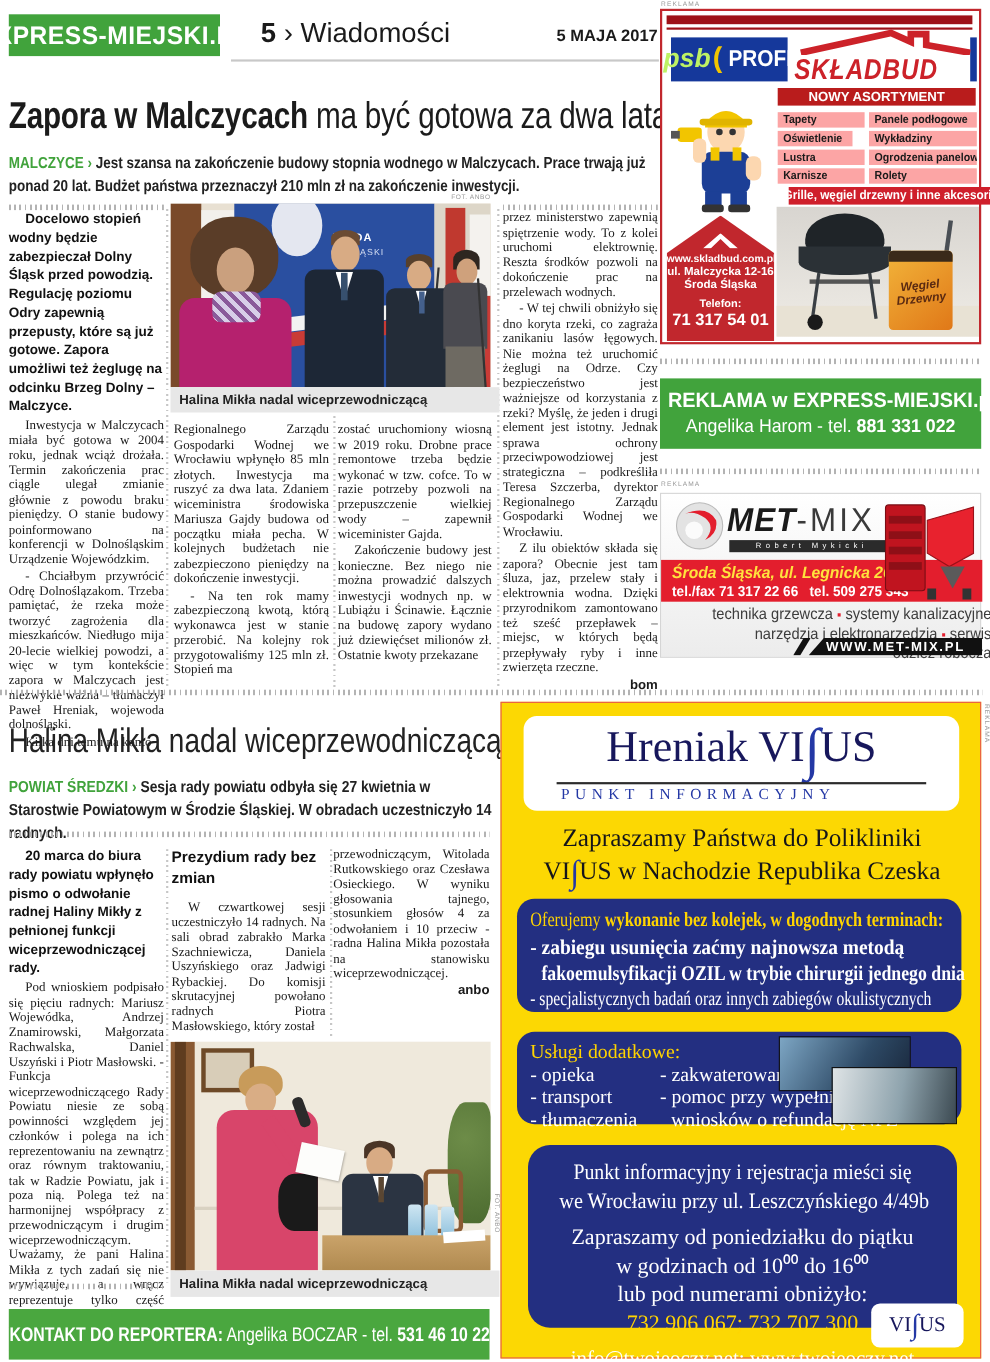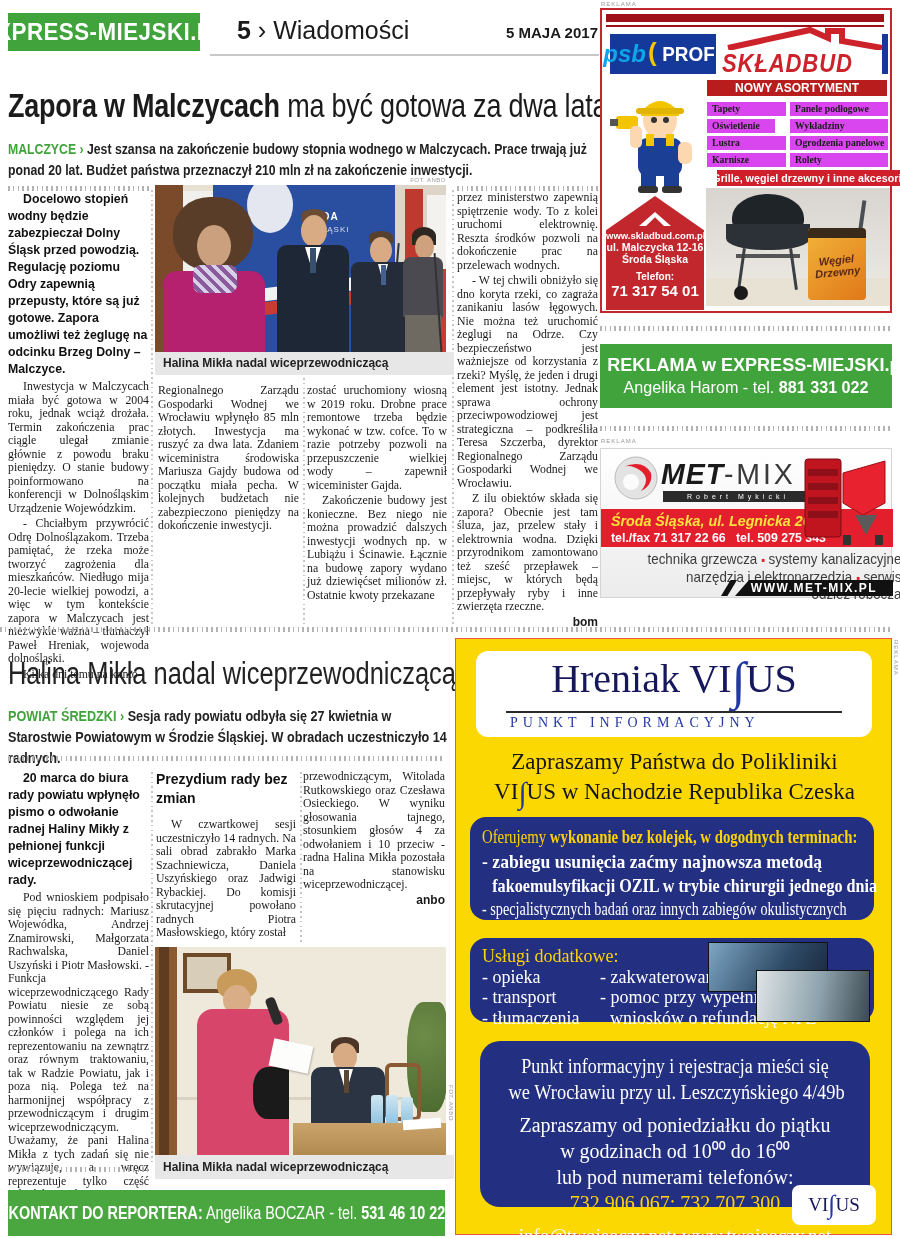--- a/index.html
+++ b/index.html
@@ -56,30 +56,30 @@
   .cbar{left:8px;top:1190px;width:437px;height:46px;background:#4aa73f;color:#fff;
         display:flex;align-items:center;justify-content:center;}
   .cbar .in{white-space:nowrap;font-size:18px;transform:scaleX(.8);}
   .cbar b{font-weight:bold;}
   
   .rlab{font-size:6px;color:#999;letter-spacing:1px;}
   .skb{left:600px;top:8px;width:292px;height:305px;background:#fff;border:2px solid #c1272d;box-sizing:border-box;}
   .skb .bar1{left:4px;top:4px;width:278px;height:8px;background:#9e1118;}
   .skb .bar2{left:4px;top:15px;width:278px;height:2px;background:#9e1118;}
   .psb{left:8px;top:24px;width:106px;height:40px;background:#15389b;display:flex;align-items:center;justify-content:center;gap:2px;}
-  .psb .p1{color:#0ea5e9;font-weight:bold;font-style:italic;font-size:24px;}
+  .psb .p1{color:#bef264;font-weight:bold;font-style:italic;font-size:24px;}
   .psb .p2{color:#f2c500;font-size:26px;font-weight:bold;margin-top:-4px;}
   .psb .p3{color:#fff;font-weight:bold;font-size:21px;transform:scaleX(.9);}
   .sliver{left:280px;top:24px;width:6px;height:40px;background:#15389b;}
   .skbrand{left:120px;top:38px;width:166px;color:#cc2229;font-weight:bold;font-style:italic;
            font-size:26px;letter-spacing:1px;transform:scaleX(.85);transform-origin:0 0;white-space:nowrap;}
   .nowy{left:105px;top:70px;width:180px;height:16px;background:#b91c1c;color:#fff;font-weight:bold;
         font-size:12px;display:flex;align-items:center;justify-content:center;}
-  .itm{height:14px;background:#d946ef;font-weight:bold;font-size:10.5px;line-height:14px;
-       padding-left:5px;overflow:hidden;box-sizing:border-box;font-family:Liberation Serif, serif;}
+  .itm{height:14px;background:#fca5a5;font-weight:bold;font-size:10.5px;line-height:14px;
+       padding-left:5px;overflow:hidden;box-sizing:border-box;}
   .itm span{display:inline-block;transform:scaleX(.92);transform-origin:0 50%;white-space:nowrap;}
   .grillban{left:115px;top:160px;width:185px;height:16px;background:#cf1f2b;color:#fff;font-weight:bold;
         font-size:11.5px;display:flex;align-items:center;justify-content:center;}
   .grillban span{transform:scaleX(.93);white-space:nowrap;}
   .house{left:4px;top:186px;width:98px;height:114px;background:#c1272d;
          clip-path:polygon(50% 0,100% 30%,100% 100%,0 100%,0 30%);color:#fff;text-align:center;}
   .house .chev{position:absolute;left:33px;top:16px;width:32px;height:14px;
          clip-path:polygon(0 100%,50% 0,100% 100%,78% 100%,50% 38%,22% 100%);background:#fff;}
   .house .site{margin-top:34px;font-weight:bold;font-size:9.5px;}
   .house .adr{font-weight:bold;font-size:10.5px;line-height:12px;}
@@ -163,20 +163,21 @@
   <div class="abs dotv" style="left:452px;top:190px;height:436px;"></div>
 
   <div class="abs col a1c1">
     <p class="intro">Docelowo stopień wodny będzie zabezpieczał Dolny Śląsk przed powodzią.  Regulację poziomu Odry zapewnią przepusty, które są już gotowe.  Zapora umożliwi też żeglugę na odcinku Brzeg Dolny – Malczyce.</p>
     <p>Inwestycja w Malczycach miała być gotowa w 2004 roku, jednak wciąż drożała. Termin zakończenia prac ciągle ulegał zmianie głównie z powodu braku pieniędzy. O stanie budowy poinformowano na konferencji w Dolnośląskim Urządzenie Wojewódzkim.</p>
     <p>- Chciałbym przywrócić Odrę Dolnoślązakom. Trzeba pamiętać, że rzeka może tworzyć zagrożenia dla mieszkańców. Niedługo mija 20-lecie wielkiej powodzi, a więc w tym kontekście zapora w Malczycach jest niezwykle ważna – tłumaczył Paweł Hreniak, wojewoda dolnośląski.</p>
     <p>Kilka dni temu na konto</p>
   </div>
   <div class="abs col a1c2">
     <p class="ni">Regionalnego Zarządu Gospodarki Wodnej we Wrocławiu wpłynęło 85 mln złotych. Inwestycja ma ruszyć za dwa lata. Zdaniem wiceministra środowiska Mariusza Gajdy budowa od początku miała pecha. W kolejnych budżetach nie zabezpieczono pieniędzy na dokończenie inwestycji.</p>
+    <p>- Na ten rok mamy zabezpieczoną kwotą, którą wykonawca jest w stanie przerobić. Na kolejny rok przygotowaliśmy 125 mln zł. Stopień ma</p>
   </div>
   <div class="abs col a1c3">
     <p class="ni">zostać uruchomiony wiosną w 2019 roku. Drobne prace remontowe trzeba będzie wykonać w tzw. cofce. To w razie potrzeby pozwoli na przepuszczenie wielkiej wody – zapewnił wiceminister Gajda.</p>
     <p>Zakończenie budowy jest konieczne. Bez niego nie można prowadzić dalszych inwestycji wodnych np. w Lubiążu i Ścinawie. Łącznie na budowę zapory wydano już dziewięćset milionów zł. Ostatnie kwoty przekazane</p>
   </div>
   <div class="abs col a1c4">
     <p class="ni">przez ministerstwo zapewnią spiętrzenie wody. To z kolei uruchomi elektrownię. Reszta środków pozwoli na dokończenie prac na przelewach wodnych.</p>
     <p>- W tej chwili obniżyło się dno koryta rzeki, co zagraża zanikaniu lasów łęgowych. Nie można też uruchomić żeglugi na Odrze. Czy bezpieczeństwo jest ważniejsze od korzystania z rzeki? Myślę, że jeden i drugi element jest istotny. Jednak sprawa ochrony przeciwpowodziowej jest strategiczna – podkreśliła Teresa Szczerba, dyrektor Regionalnego Zarządu Gospodarki Wodnej we Wrocławiu.</p>
     <p>Z ilu obiektów składa się zapora? Obecnie jest tam śluza, jaz, przelew stały i elektrownia wodna. Dzięki przyrodnikom zamontowano też sześć przepławek – miejsc, w których będą przepływały ryby i inne zwierzęta rzeczne.</p>
     <div class="byline">bom</div>
@@ -419,21 +420,21 @@
           <span style="padding-left:10px;">wniosków o refundację NFZ</span>
         </div>
       <div class="vph" style="left:238px;top:4px;width:118px;height:48px;background:linear-gradient(120deg,#7da6c4,#2e4a66 60%,#18263a);"></div>
       <div class="vph" style="left:286px;top:32px;width:112px;height:50px;background:linear-gradient(100deg,#dfe4e6,#8ea3ad 55%,#3c4a52);"></div>
     </div>
     <div class="abs vbox vb3">
       <span class="fc" style="transform:scaleX(.9);font-size:20px;">Punkt informacyjny i rejestracja mieści się</span>
       <span class="fc" style="transform:scaleX(.92);font-size:20px;">we Wrocławiu przy ul. Leszczyńskiego 4/49b</span>
       <span class="fc" style="font-size:20px;margin-top:7px;">Zapraszamy od poniedziałku do piątku</span>
       <span class="fc" style="font-size:20px;">w godzinach od 10⁰⁰ do 16⁰⁰</span>
-      <span class="fc" style="font-size:20px;">lub pod numerami telefonów:</span>
+      <span class="fc" style="font-size:20px;">lub pod numerami obniżyło:</span>
       <span class="fc yel" style="font-size:20px;">732 906 067; 732 707 300</span>
       <span class="fc" style="font-size:19px;margin-top:8px;">info@twojeoczy.net; www.twojeoczy.net</span>
     </div>
     <div class="abs vbadge">
         <span>VI</span>
         <span class="vS">∫</span>
         <span>US</span>
       </div>
   </div>
   <div class="abs rlab vert" style="left:893px;top:640px;">REKLAMA</div>

